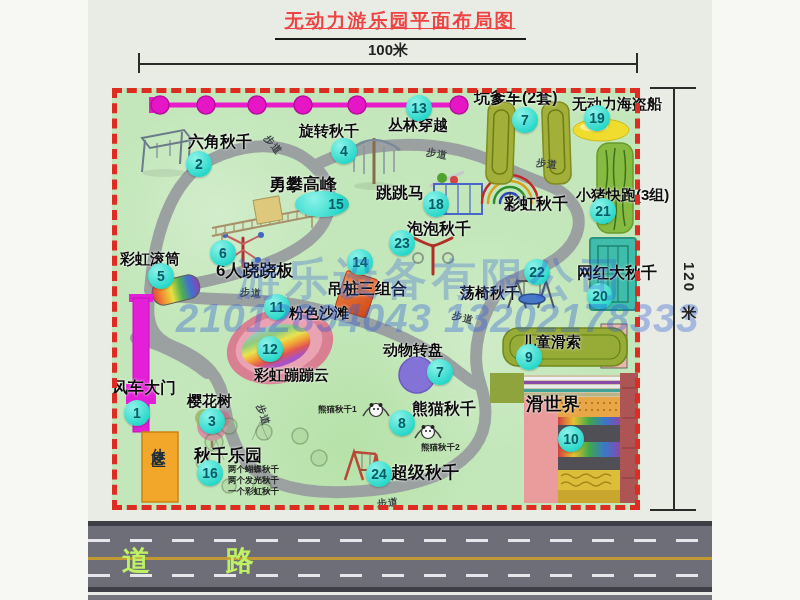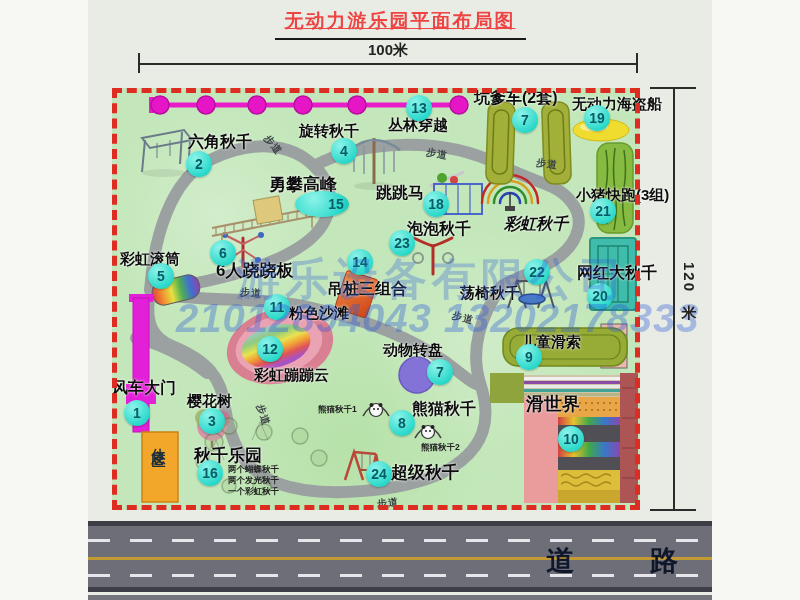--- a/index.html
+++ b/index.html
@@ -39,22 +39,22 @@
   
   .wm{position:absolute;z-index:20;color:rgba(45,92,215,.30);font-weight:800;white-space:nowrap;pointer-events:none;}
   .wm1{left:236px;top:250px;font-size:44px;letter-spacing:5px;}
   .wm2{left:176px;top:296px;font-size:40px;font-style:italic;color:rgba(45,92,215,.36);letter-spacing:1px;}
   
   .road{position:absolute;left:88px;top:521px;width:624px;height:71px;background:#6e6e78;
     border-top:5px solid #3e3e46;border-bottom:5px solid #3e3e46;box-sizing:border-box;z-index:30;}
   .lane-dash{position:absolute;left:0;width:624px;height:3px;
     background:repeating-linear-gradient(90deg,#e6e6ea 0 22px,rgba(0,0,0,0) 22px 42px);}
   .lane-yellow{position:absolute;left:0;top:31px;width:624px;height:2.5px;background:#c29a33;}
-  .road-label{position:absolute;left:0;top:16px;width:624px;text-align:right;font-size:28px;font-weight:800;
-    color:#0f172a;letter-spacing:34px;text-indent:34px;}
+  .road-label{position:absolute;left:0;top:16px;width:624px;text-align:left;font-size:28px;font-weight:800;
+    color:#bef264;letter-spacing:34px;text-indent:34px;}
   .road-base{position:absolute;left:88px;top:595px;width:624px;height:5px;background:#75757e;z-index:30;}
 </style>
 </head>
 <body>
 
 <div id="stage">
   <div class="photo"></div>
 
   <div class="title-wrap">
     <span class="page-title">无动力游乐园平面布局图</span>
@@ -341,21 +341,21 @@
     <div class="lbl f17" style="left:157px;top:88px;">勇攀高峰</div>
     <div class="lbl f17" style="left:82px;top:359px;">秋千乐园</div>
     <div class="lbl f16" style="left:362px;top:2px;">坑爹车(2套)</div>
     <div class="lbl f16" style="left:264px;top:97px;">跳跳马</div>
     <div class="lbl" style="left:460px;top:8px;">无动力海盗船</div>
     <div class="lbl f16" style="left:465px;top:177px;">网红大秋千</div>
     <div class="lbl" style="left:464px;top:99px;">小猪快跑(3组)</div>
     <div class="lbl" style="left:348px;top:197px;">荡椅秋千</div>
     <div class="lbl f16" style="left:295px;top:133px;">泡泡秋千</div>
     <div class="lbl f17" style="left:279px;top:376px;">超级秋千</div>
-    <div class="lbl f16" style="left:392px;top:128px;font-style:italic;">彩虹秋千</div>
+    <div class="lbl f16" style="left:392px;top:108px;">彩虹秋千</div>
     <div class="notes" style="left:206px;top:316px;">熊猫秋千1</div>
     <div class="notes" style="left:309px;top:354px;">熊猫秋千2</div>
     <div class="rest-text" style="left:38px;top:349px;">休息区</div>
 
     <div class="notes" style="left:116px;top:376px;">
       <div>两个蝴蝶秋千</div>
       <div>两个发光秋千</div>
       <div>一个彩虹秋千</div>
     </div>
 

